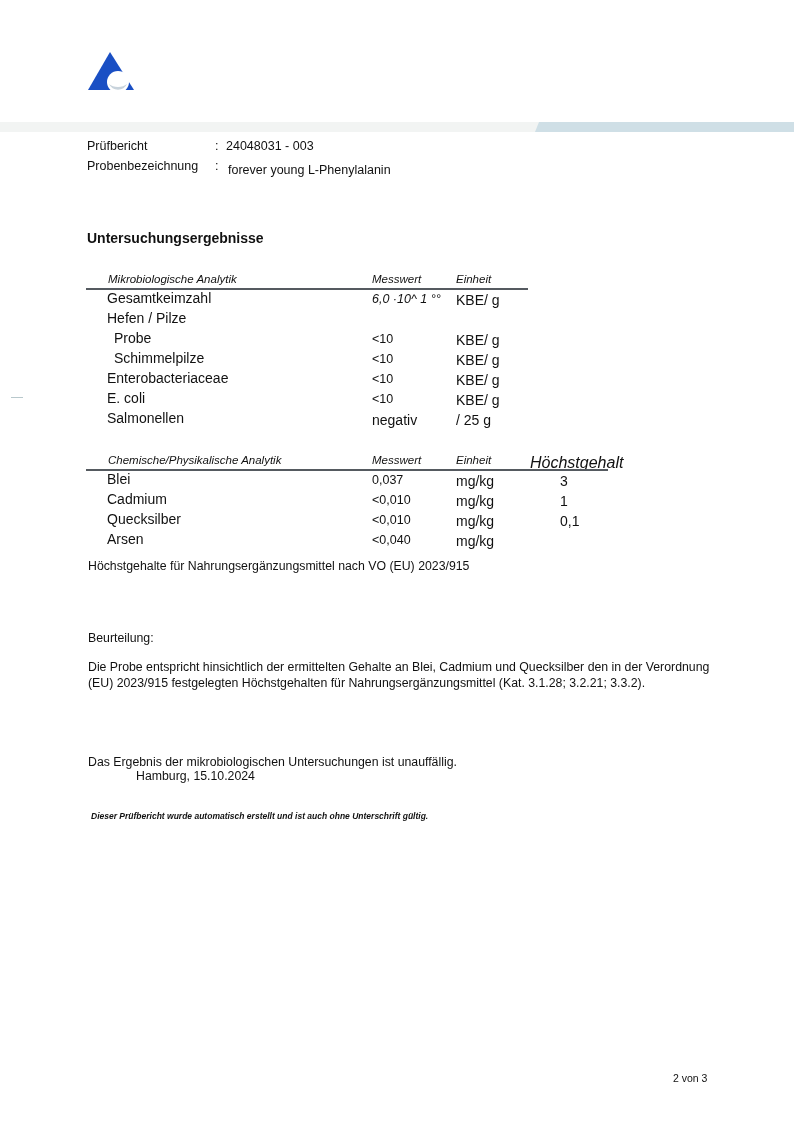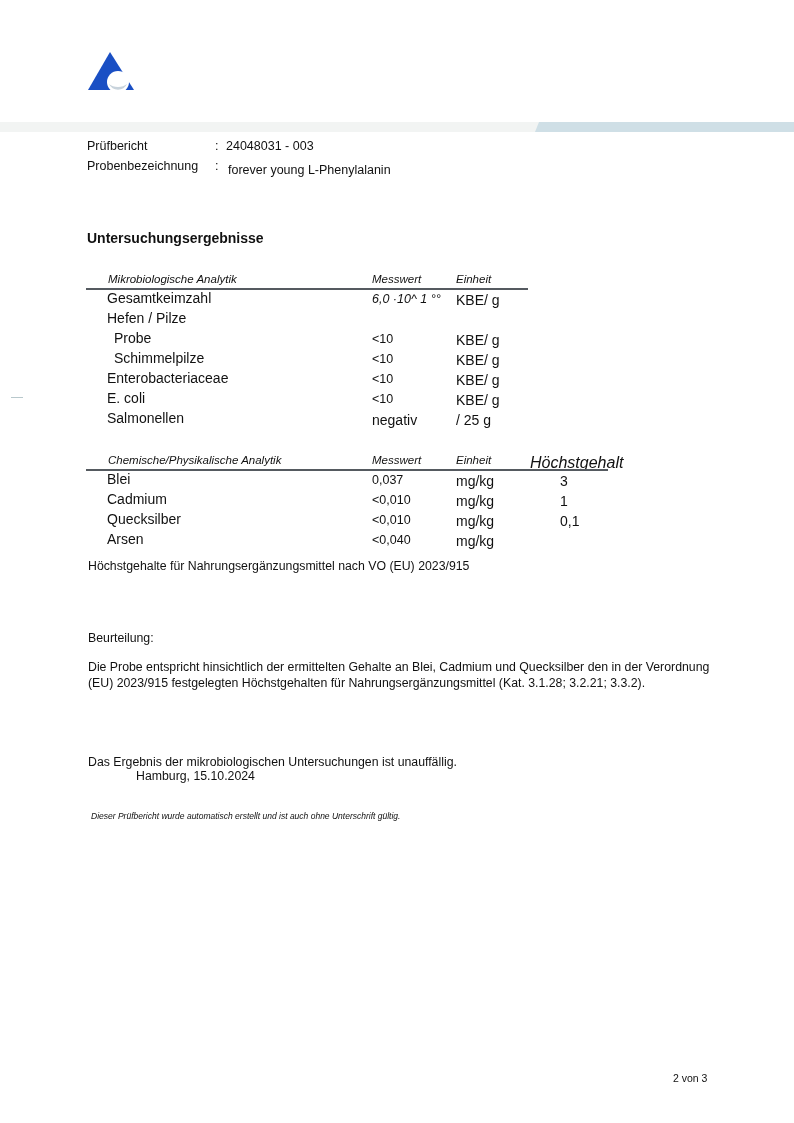--- a/index.html
+++ b/index.html
@@ -24,21 +24,21 @@
     .meta-value { font-size: 12.5px; }
 
     .section-title { font-size: 14px; font-weight: bold; }
 
     .th { font-size: 11.5px; font-style: italic; }
     .td { font-size: 14px; }
     .td-val { font-size: 12.5px; }
     .rule { position: absolute; height: 1.5px; background: #555a60; }
 
     .para { font-size: 12.3px; line-height: 16px; white-space: normal; }
-    .disclaimer { font-size: 8.5px; font-style: italic; font-weight: normal; }
+    .disclaimer { font-size: 8.5px; font-style: italic; font-weight: bold; }
     .side-mark { position: absolute; left: 11px; top: 397px; width: 12px; height: 1px; background: #b8c8cc; }
   </style>
 </head>
 <body>
 
 <div class="logo">
   <svg width="48" height="40" viewBox="0 0 48 40">
     <polygon points="22,0 0,38 46,38" fill="#1a4fc4"></polygon>
     <circle cx="30" cy="30" r="11" fill="#ffffff"></circle>
     <path d="M21,32 A10,10 0 0 0 39,32 A12,9 0 0 1 21,32 Z" fill="#c8d3dc"></path>

